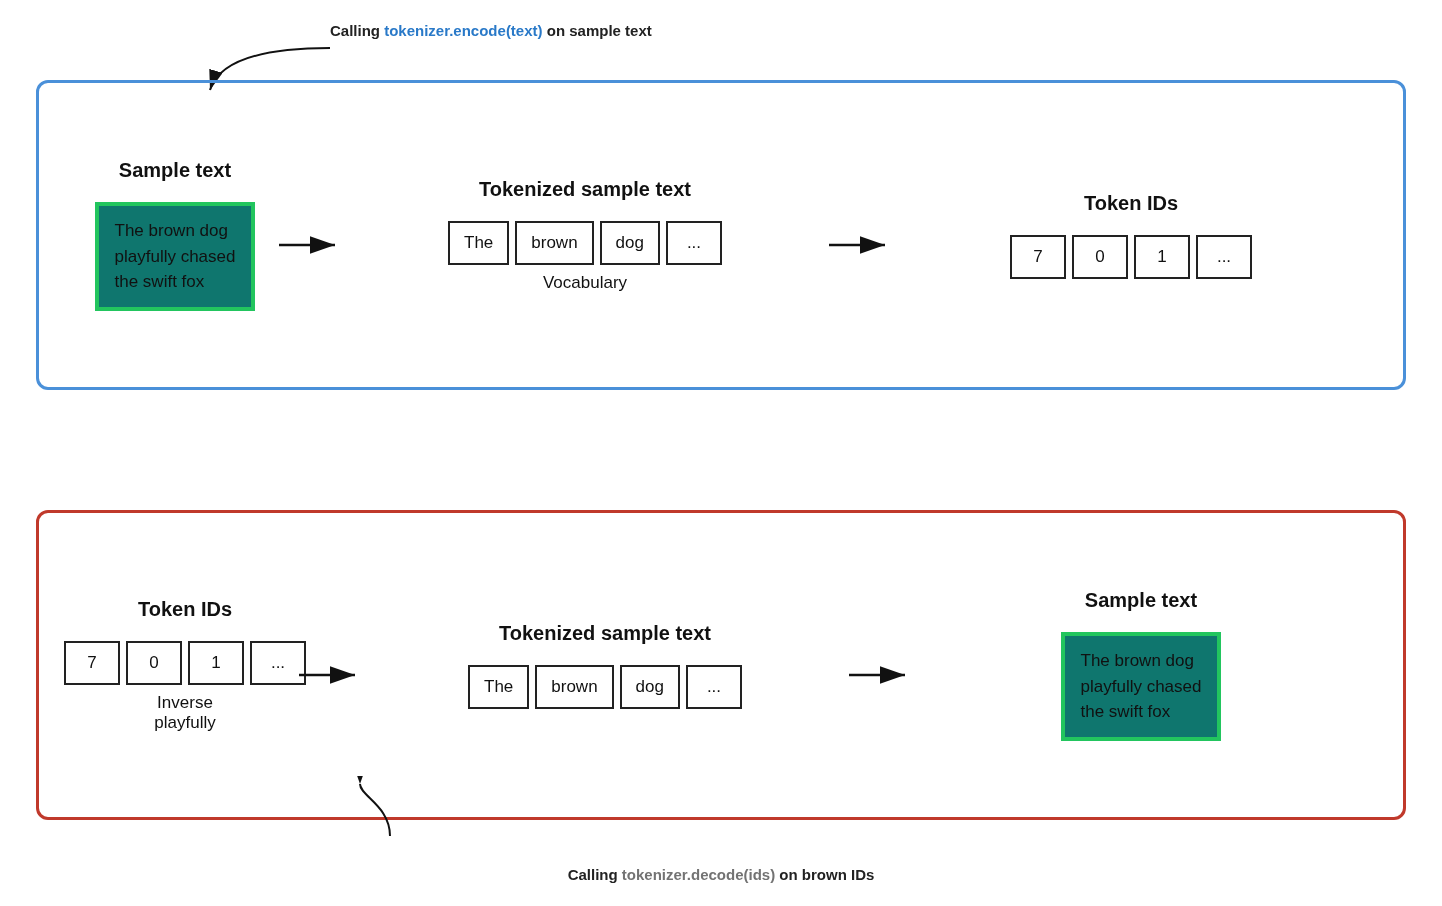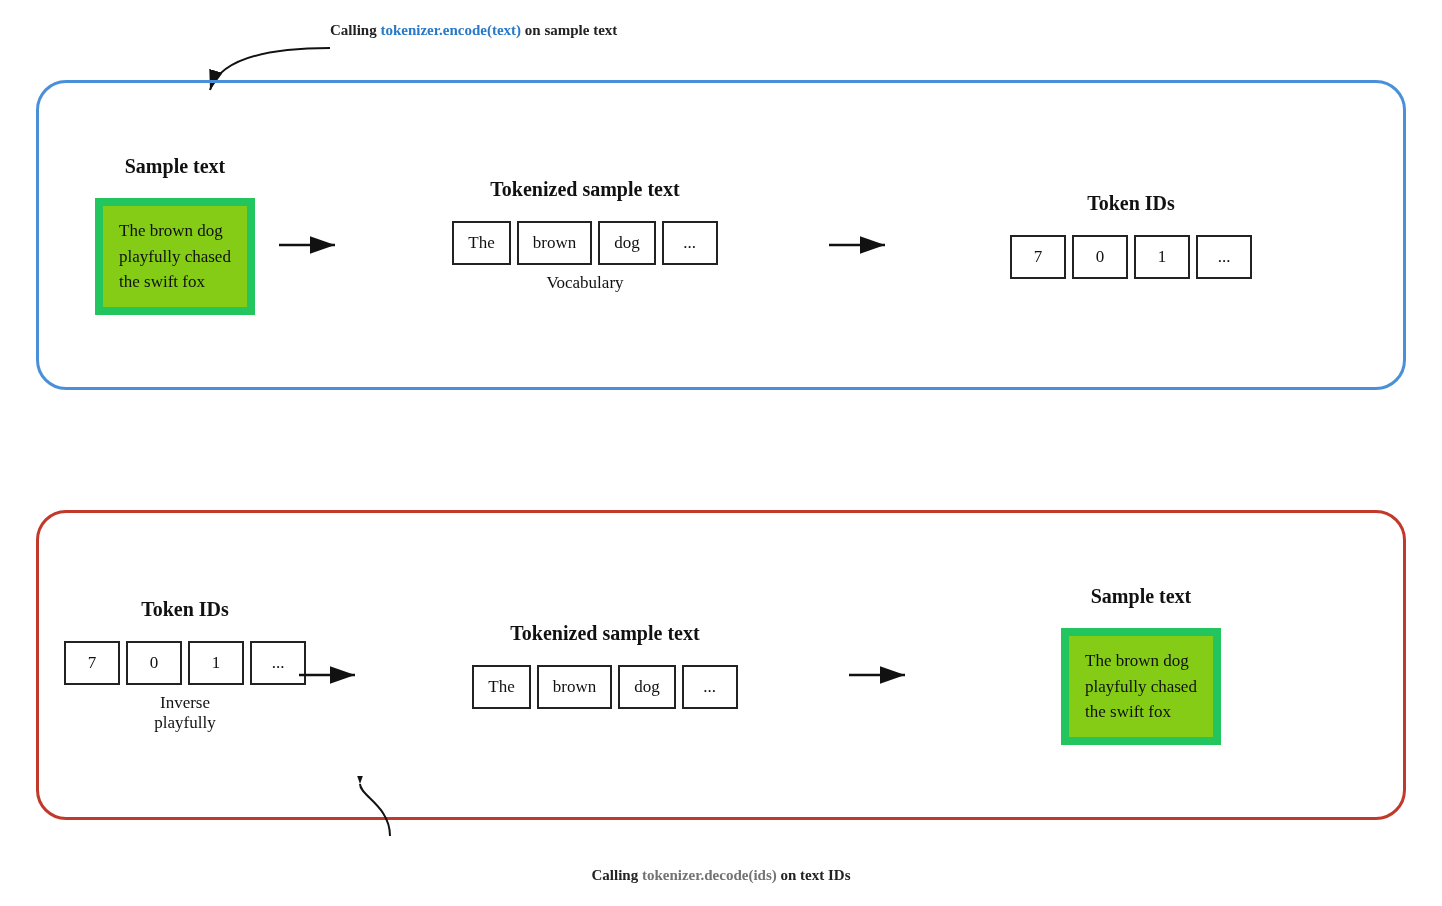--- a/index.html
+++ b/index.html
@@ -10,39 +10,38 @@
       height: 906px;
       position: relative;
       overflow: hidden;
     }
 
     .main-container {
       position: relative;
       width: 1442px;
       height: 906px;
       padding: 20px 52px;
-      font-family: Liberation Serif, serif;
     }
 
     .annotation-text {
       font-size: 15px;
       font-weight: 600;
       color: #222;
       white-space: nowrap;
     }
 
     .annotation-text .code-blue {
       color: #2979c8;
       font-weight: 700;
     }
 
     
     .panel {
       position: absolute;
-      border-radius: 30px;
+      border-radius: 12px;
       padding: 28px 36px;
     }
 
     .panel-blue {
       border: 3px solid #4a90d9;
       left: 36px;
       top: 80px;
       width: 1370px;
       height: 310px;
     }
@@ -67,26 +66,26 @@
     .section-heading {
       font-size: 20px;
       font-weight: 800;
       color: #111;
       margin-bottom: 20px;
       text-align: center;
     }
 
     
     .text-box {
-      border: 8px solid #22c55e;
+      border: 4px solid #22c55e;
       padding: 12px 16px;
       font-size: 17px;
       line-height: 1.5;
       color: #111;
-      background: #84cc16;
+      background: #0f766e;
       min-width: 160px;
     }
 
     
     .token-boxes {
       display: flex;
       align-items: center;
       gap: 6px;
       flex-wrap: nowrap;
     }
@@ -277,17 +276,17 @@
     <defs>
       <marker id="ah6" markerWidth="10" markerHeight="7" refX="0" refY="3.5" orient="auto">
         <polygon points="10 0, 0 3.5, 10 7" fill="#111"></polygon>
       </marker>
     </defs>
     <path d="M 60 60 C 60 30, 30 20, 30 8" stroke="#111" stroke-width="2" fill="none" marker-end="url(#ah6)"></path>
   </svg>
 
   <div style="position:absolute; bottom:22px; left:50%; transform:translateX(-50%); white-space:nowrap;">
     <span class="annotation-text" style="font-size:15px; font-weight:600;">
-      <span>Calling </span><span style="color:#737373; font-weight:700;text-align:center;">tokenizer.decode(ids)</span><span> on text IDs</span>
+      <span>Calling </span><span style="color:#737373; font-weight:700;text-align:center;">tokenizer.decode(ids)</span><span> on brown IDs</span>
     </span>
   </div>
 
 </div>
 
 </body></html>

